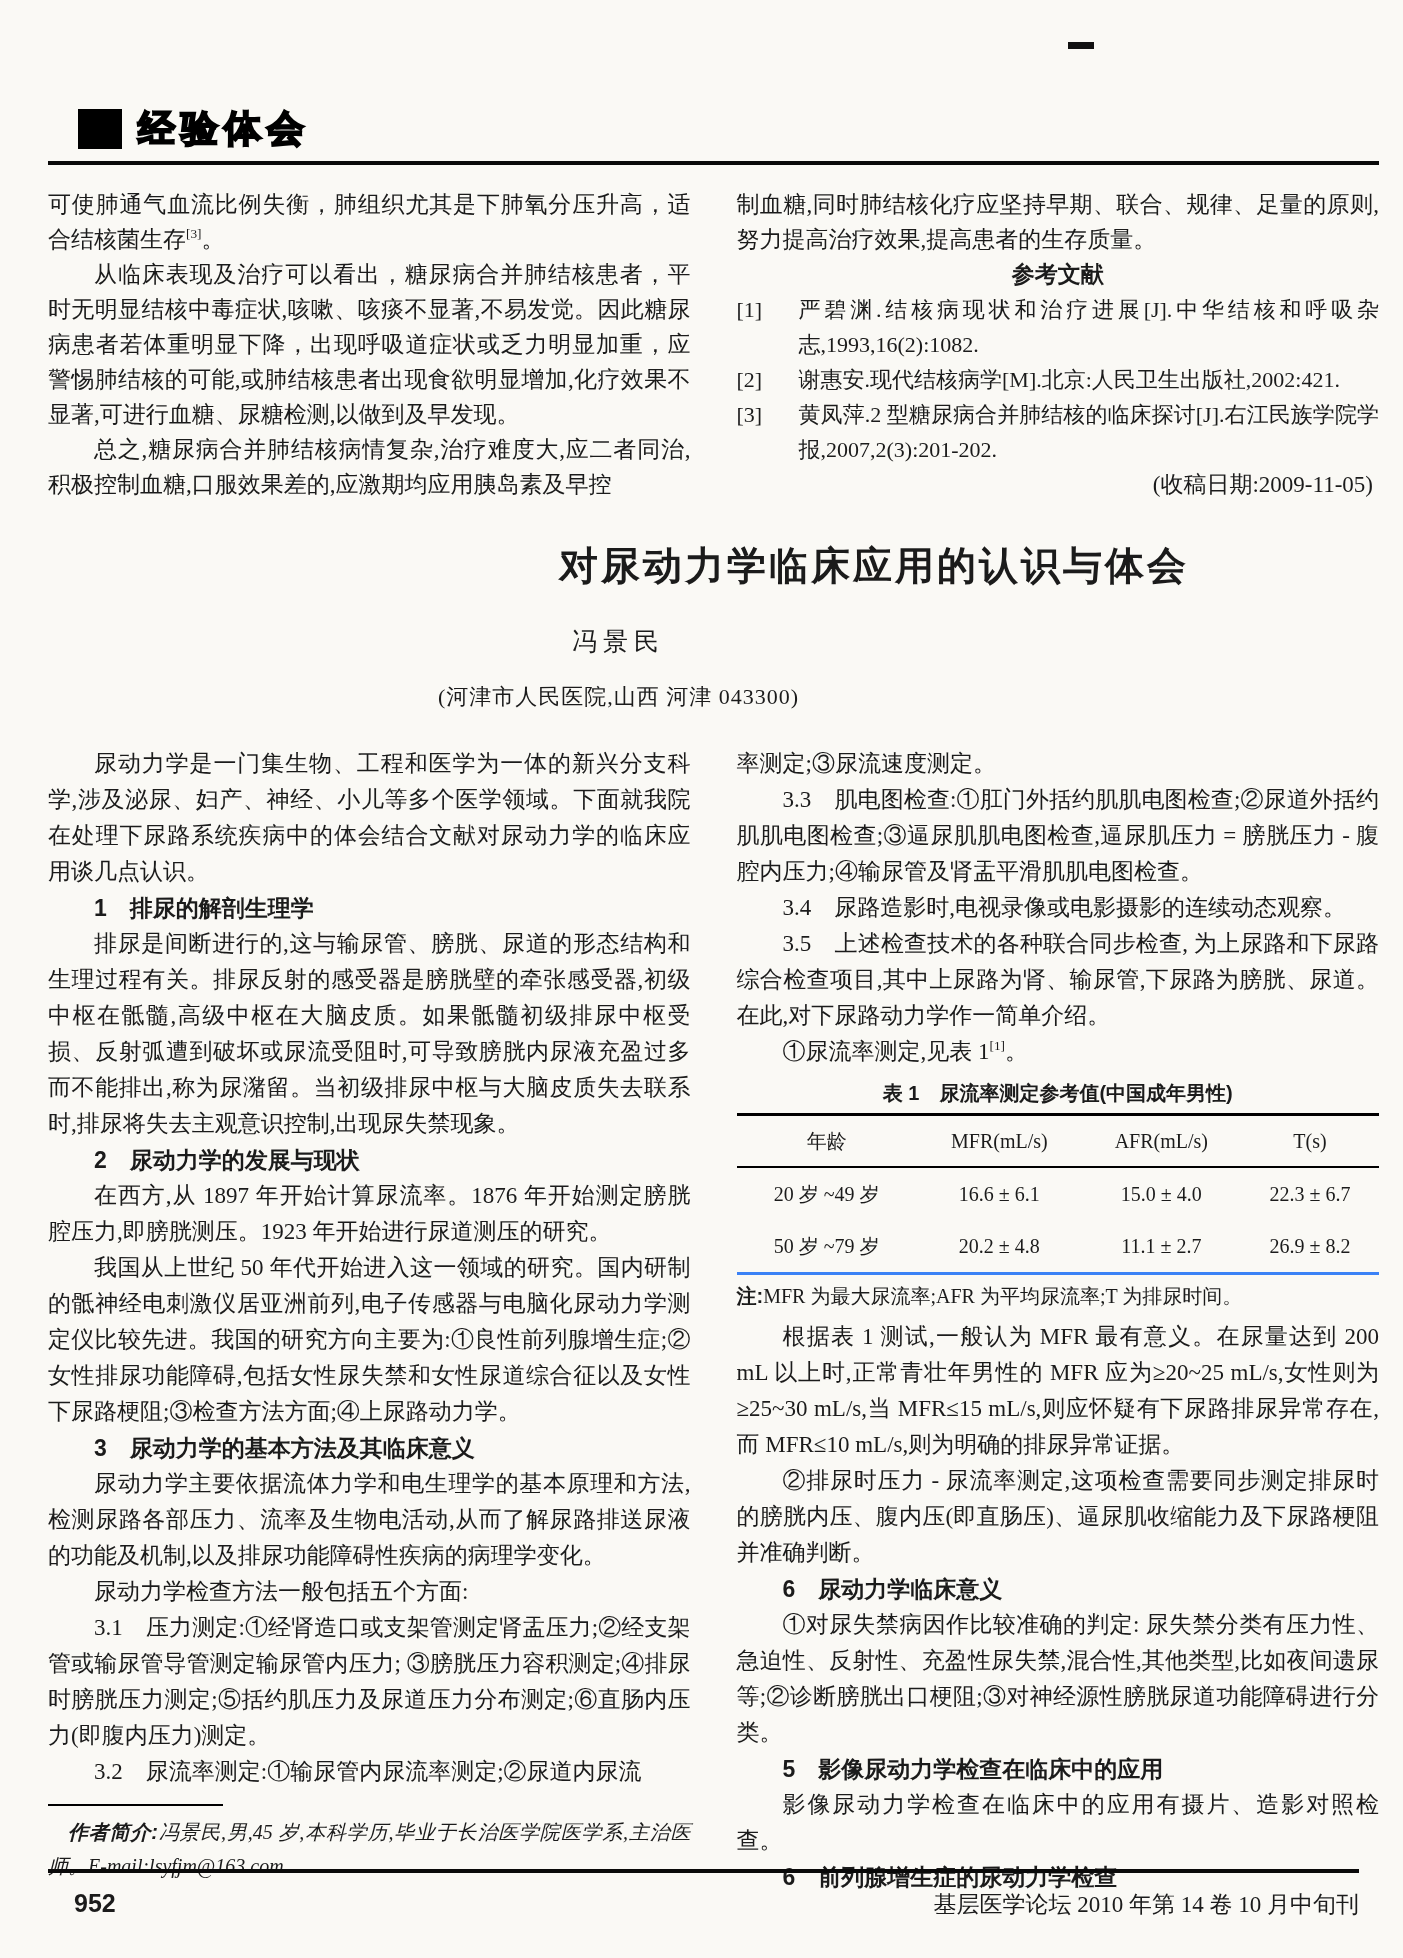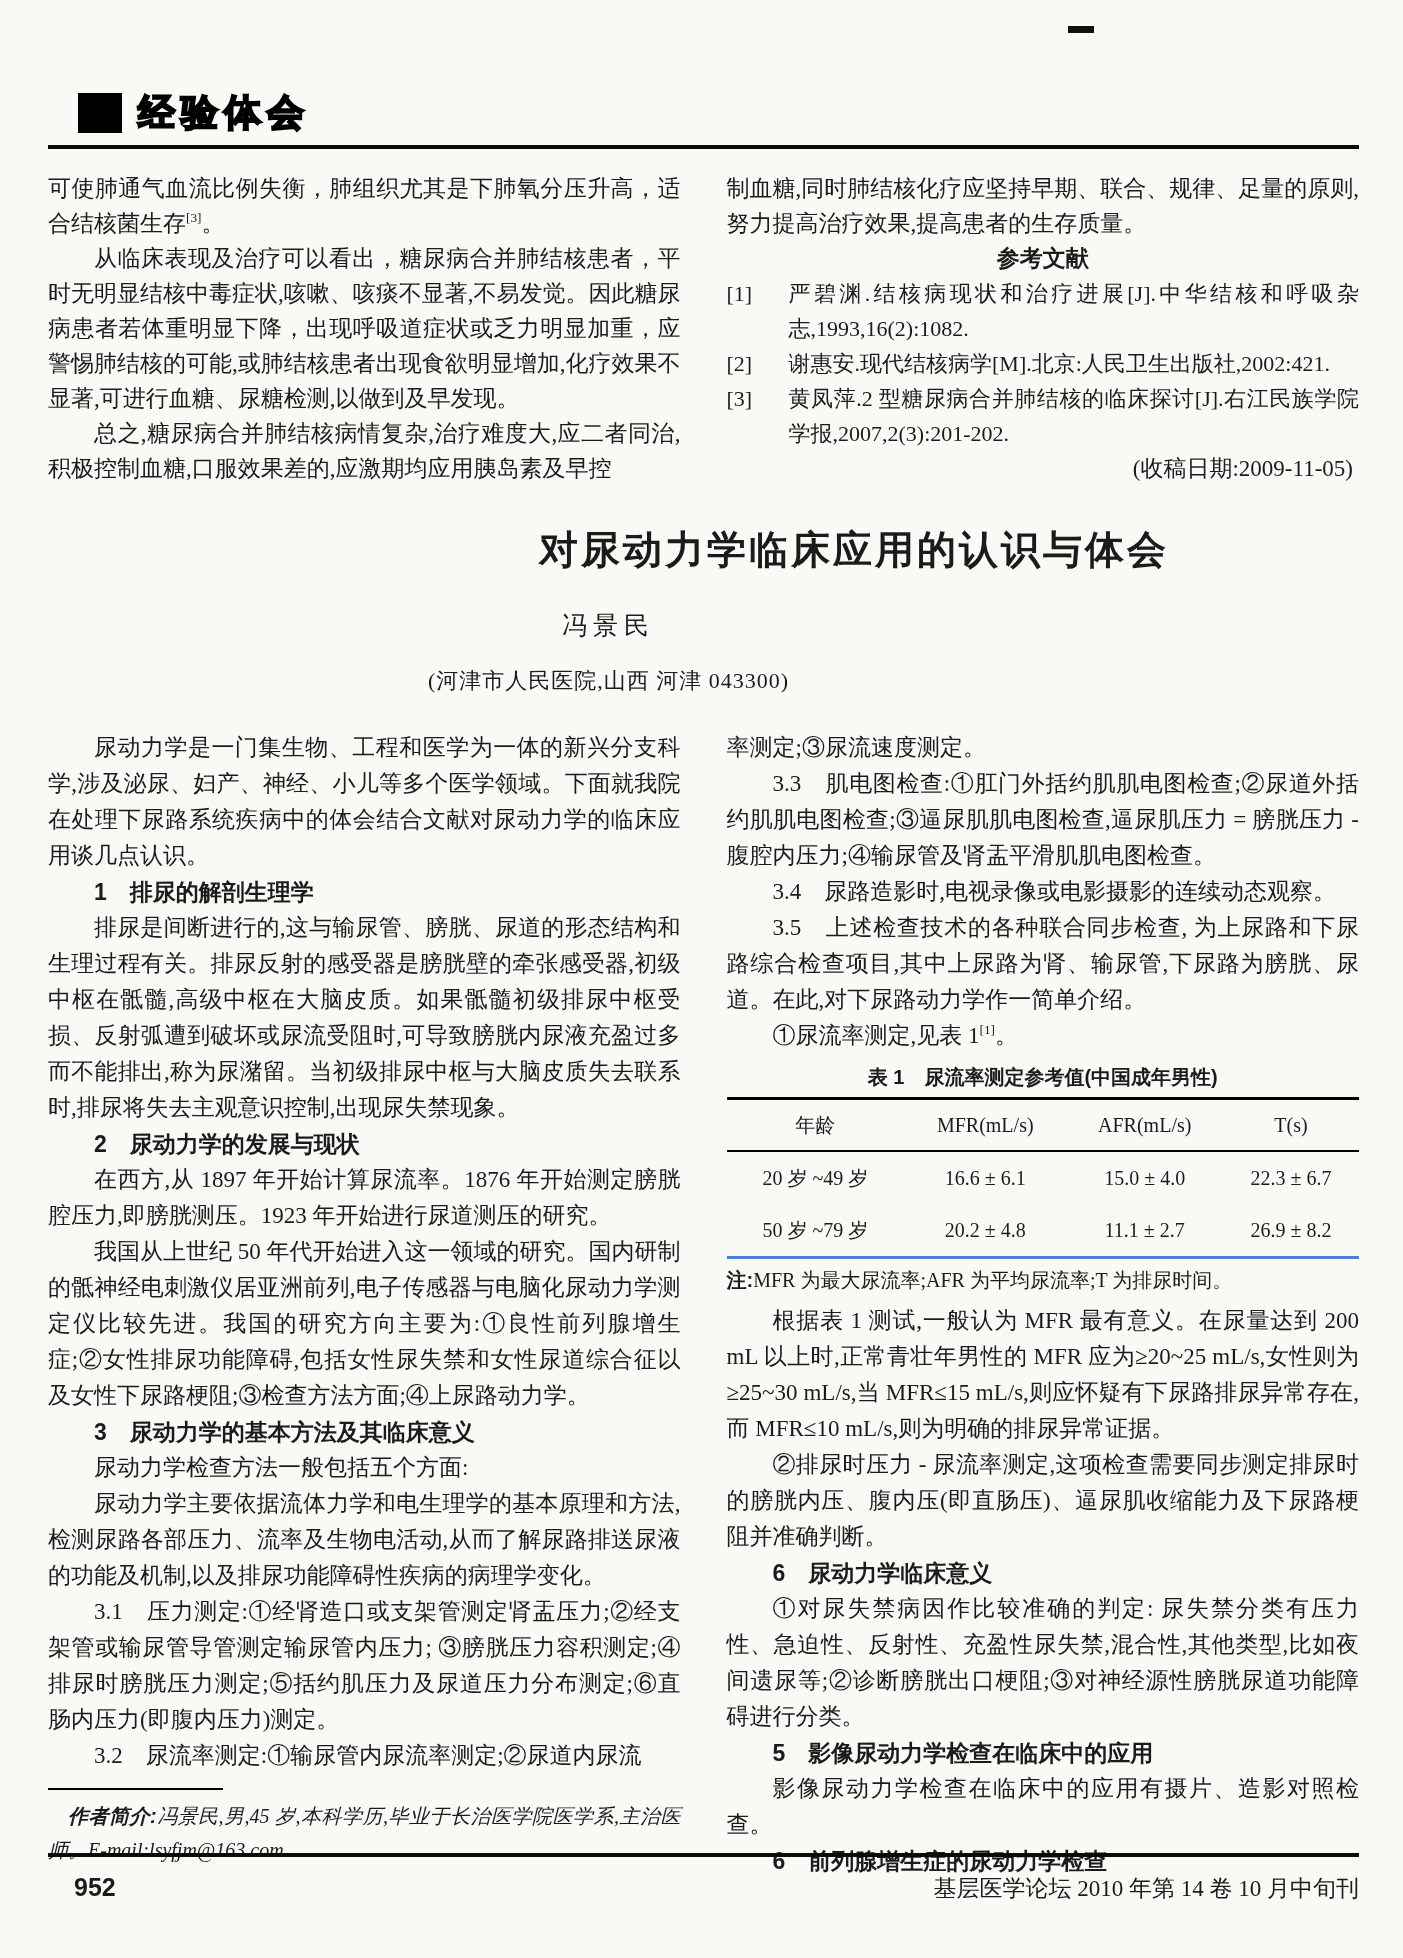--- a/index.html
+++ b/index.html
@@ -4,21 +4,21 @@
 <style>
   * { margin:0; padding:0; box-sizing:border-box; }
   html,body { width:1403px; height:1958px; }
   body {
     position:relative;
     background:#faf9f5;
     color:#1b1b1b;
     font-family:"Liberation Serif","DejaVu Serif",serif;
     overflow:hidden;
   }
-  .page { position:absolute; inset:0; padding:0 44px 0 48px; }
+  .page { position:absolute; inset:0; padding:0 24px 0 48px;margin-top:16px; }
 
   
   .scan-dash { position:absolute; left:1068px; top:26px; width:26px; height:7px; background:#111; }
 
   
   header { padding-top:88px; }
   .badge { display:flex; align-items:center; gap:16px; padding-left:30px; }
   .badge-square { width:44px; height:40px; background:#000; }
   .badge-text {
     font-family:"Liberation Sans","DejaVu Sans",sans-serif;
@@ -139,22 +139,22 @@
   <section class="two-col main-section">
 
     <div class="col">
       <p class="indent">尿动力学是一门集生物、工程和医学为一体的新兴分支科学,涉及泌尿、妇产、神经、小儿等多个医学领域。下面就我院在处理下尿路系统疾病中的体会结合文献对尿动力学的临床应用谈几点认识。</p>
       <div class="sec-h">1　排尿的解剖生理学</div>
       <p class="indent">排尿是间断进行的,这与输尿管、膀胱、尿道的形态结构和生理过程有关。排尿反射的感受器是膀胱壁的牵张感受器,初级中枢在骶髓,高级中枢在大脑皮质。如果骶髓初级排尿中枢受损、反射弧遭到破坏或尿流受阻时,可导致膀胱内尿液充盈过多而不能排出,称为尿潴留。当初级排尿中枢与大脑皮质失去联系时,排尿将失去主观意识控制,出现尿失禁现象。</p>
       <div class="sec-h">2　尿动力学的发展与现状</div>
       <p class="indent">在西方,从 1897 年开始计算尿流率。1876 年开始测定膀胱腔压力,即膀胱测压。1923 年开始进行尿道测压的研究。</p>
       <p class="indent">我国从上世纪 50 年代开始进入这一领域的研究。国内研制的骶神经电刺激仪居亚洲前列,电子传感器与电脑化尿动力学测定仪比较先进。我国的研究方向主要为:①良性前列腺增生症;②女性排尿功能障碍,包括女性尿失禁和女性尿道综合征以及女性下尿路梗阻;③检查方法方面;④上尿路动力学。</p>
       <div class="sec-h">3　尿动力学的基本方法及其临床意义</div>
+      <p class="indent">尿动力学主要依据流体力学和电生理学的基本原理和方法,检测尿路各部压力、流率及生物电活动,从而了解尿路排送尿液的功能及机制,以及排尿功能障碍性疾病的病理学变化。</p>
       <p class="indent">尿动力学检查方法一般包括五个方面:</p>
-      <p class="indent">尿动力学主要依据流体力学和电生理学的基本原理和方法,检测尿路各部压力、流率及生物电活动,从而了解尿路排送尿液的功能及机制,以及排尿功能障碍性疾病的病理学变化。</p>
       <p class="indent">3.1　压力测定:①经肾造口或支架管测定肾盂压力;②经支架管或输尿管导管测定输尿管内压力; ③膀胱压力容积测定;④排尿时膀胱压力测定;⑤括约肌压力及尿道压力分布测定;⑥直肠内压力(即腹内压力)测定。</p>
       <p class="indent">3.2　尿流率测定:①输尿管内尿流率测定;②尿道内尿流</p>
 
       <div class="footnote">
         <div class="footnote-rule"></div>
         <p class="bio"><b>作者简介:</b><span>冯景民,男,45 岁,本科学历,毕业于长治医学院医学系,主治医师。E-mail:lsyfjm@163.com</span></p>
       </div>
     </div>
 
     <div class="col">

